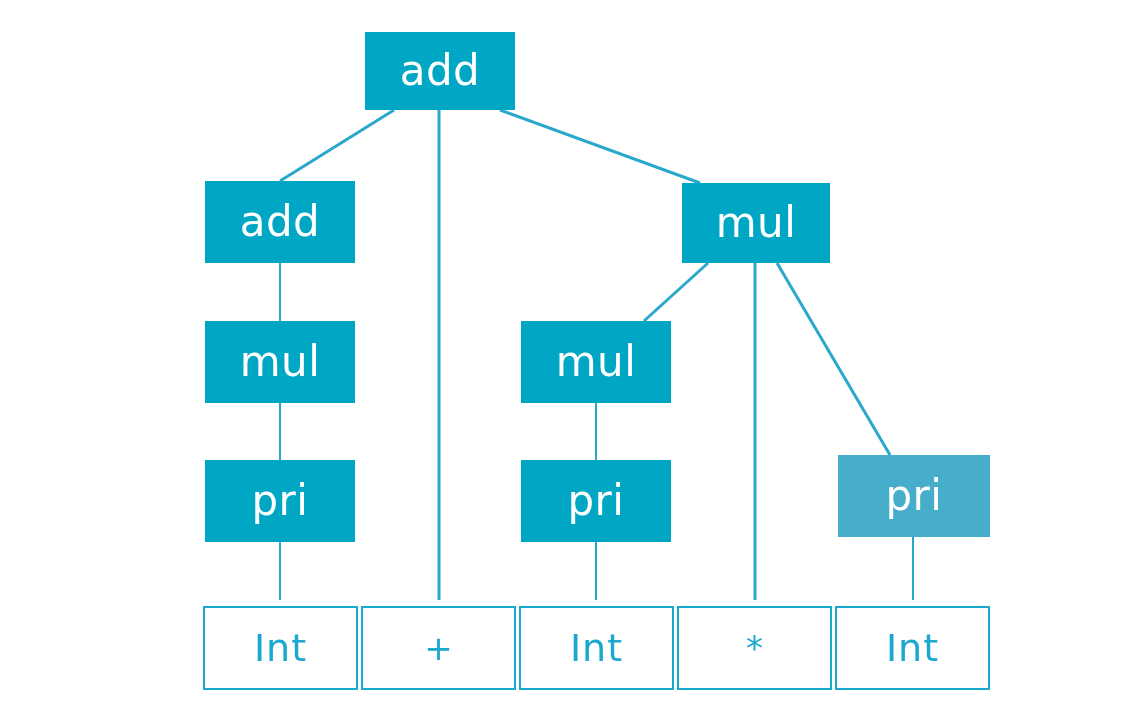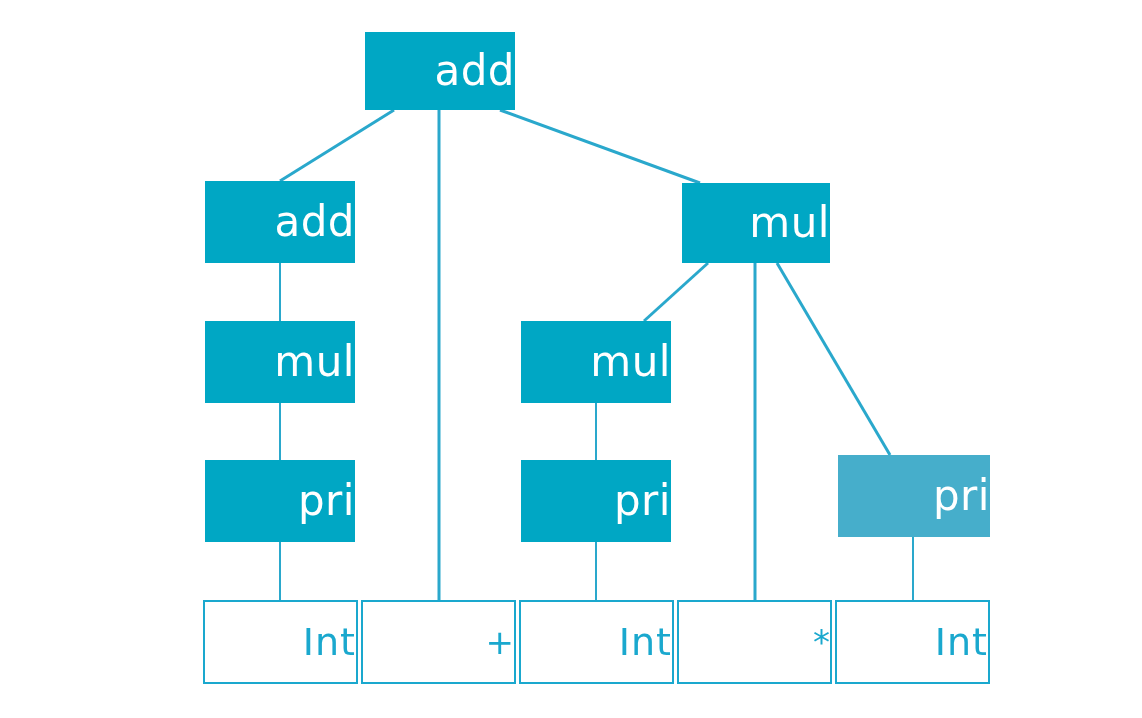--- a/index.html
+++ b/index.html
@@ -22,21 +22,21 @@
     left: 0;
     top: 0;
     width: 1142px;
     height: 718px;
   }
   .node {
     position: absolute;
     box-sizing: border-box;
     display: flex;
     align-items: center;
-    justify-content: flex-end;
+    justify-content: center;
     line-height: 1;
     z-index: 2;
   }
   .node-label {
     display: block;
     white-space: nowrap;
   }
   
   .node.fill-strong {
     background: #00a7c4;
@@ -53,20 +53,21 @@
     letter-spacing: 0.5px;
   }
   
   .node.leaf {
     background: #ffffff;
     border: 2px solid #1aa8ce;
     color: #1aa8ce;
     font-size: 38px;
     font-weight: 400;
     letter-spacing: 1px;
+    margin-top: 6px;
   }
   .node.leaf.op {
     font-size: 34px;
     letter-spacing: 0;
   }
 </style>
 </head>
 <body>
 
 <div id="canvas">

